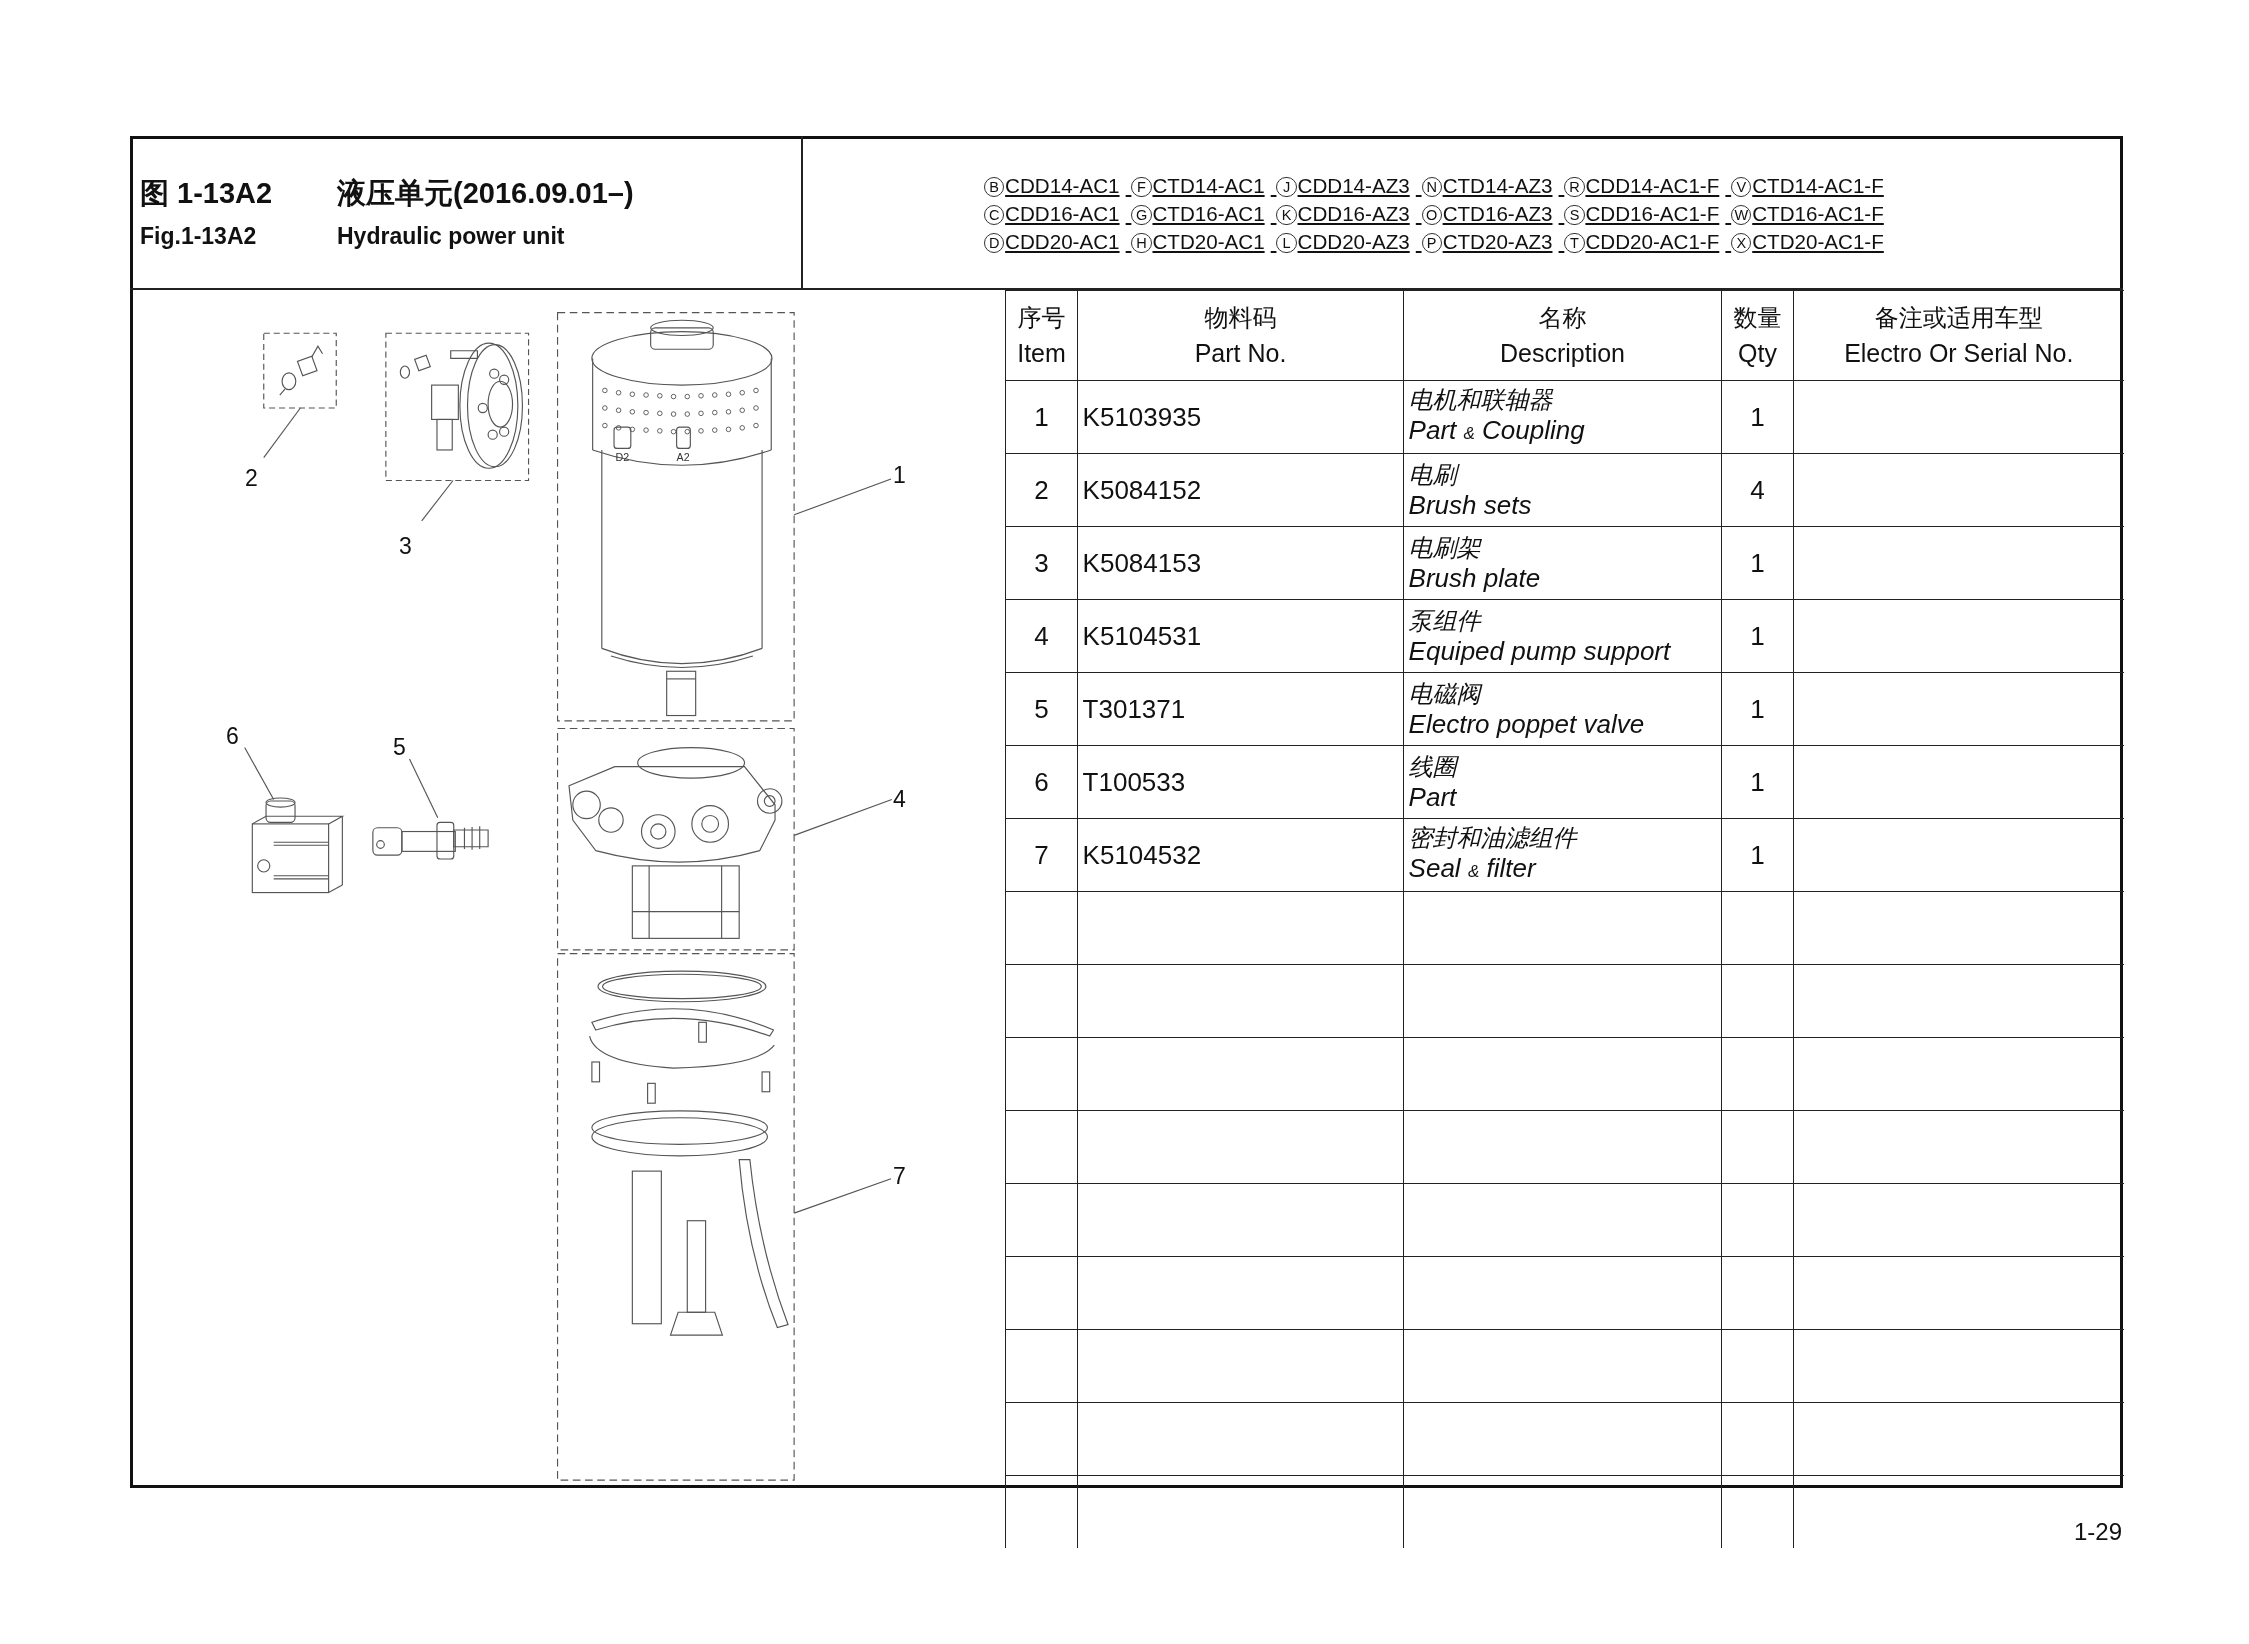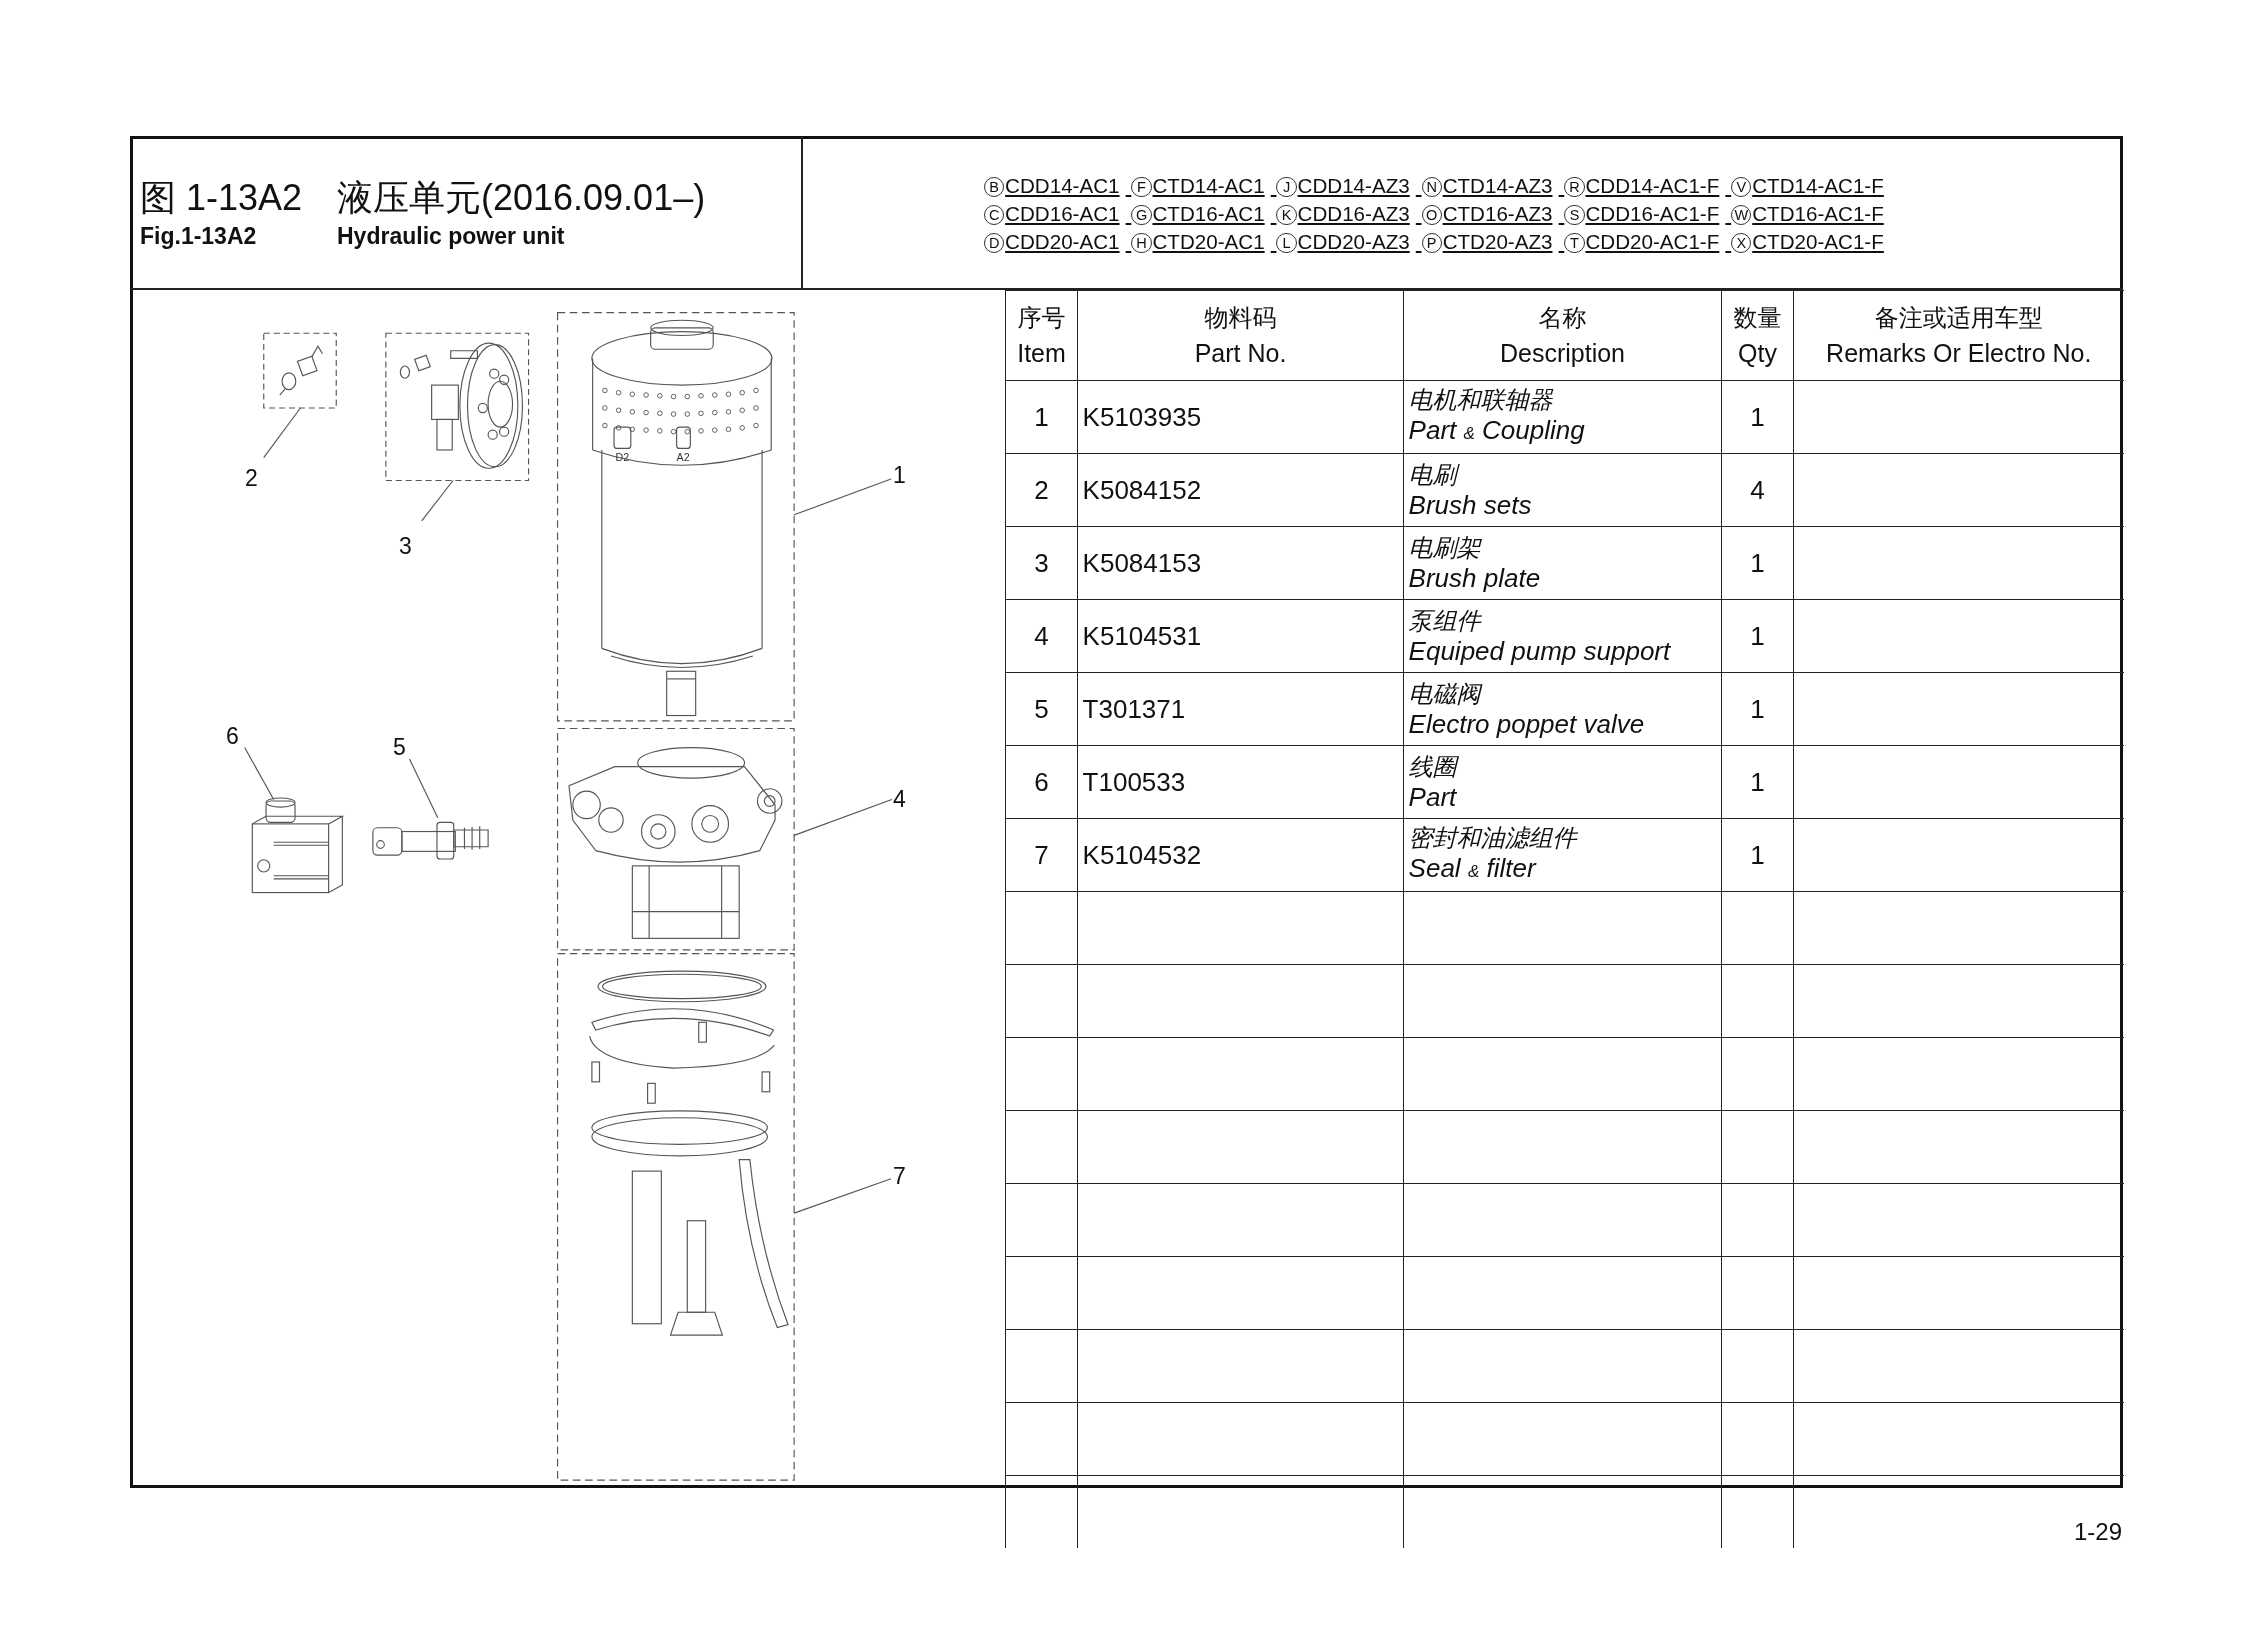--- a/index.html
+++ b/index.html
@@ -2,21 +2,21 @@
 <html style="font-size:12.2px"><head>
 <meta charset="utf-8">
 <style>
   html, body { margin:0; padding:0; background:#ffffff; }
   body { width:2250px; height:1644px; position:relative; overflow:hidden;
          font-family:"Liberation Sans", "DejaVu Sans", sans-serif; color:#111; }
   .frame { position:absolute; left:130px; top:136px; width:1993px; height:1352px;
            border:3.8px solid #111; box-sizing:border-box; }
   .hdr-bottom { position:absolute; left:130px; top:288px; width:1993px; height:2.3px; background:#222; }
   .hdr-div { position:absolute; left:801px; top:136px; width:2.3px; height:154px; background:#222; }
-  .title-cn { position:absolute; left:140px; top:174px; font-size:36px; font-weight:normal; white-space:pre; }
+  .title-cn { position:absolute; left:140px; top:174px; font-size:29px; font-weight:bold; white-space:pre; }
   .title-en { position:absolute; left:140px; top:223px; font-size:23px; font-weight:bold; white-space:pre; }
   .title-cn .lbl, .title-en .lbl { display:inline-block; width:197px; }
   .models { position:absolute; left:984px; top:172px; font-size:20.6px; line-height:28px; }
   .models .row { white-space:nowrap;text-decoration:underline; }
   .models .m { margin-right:6.1px; }
   .circ { display:inline-block; width:18.3px; height:18.3px; border:1.1px solid #333; border-radius:50%;
           font-size:14.5px; line-height:18.3px; text-align:center; vertical-align:1.5px; margin-right:0.8px; }
 
   
   .tbl { position:absolute; left:1005px; top:290px; border-collapse:collapse; table-layout:fixed; }
@@ -262,21 +262,21 @@
       <th>
           <span class="cn">名称</span>
           <span class="en">Description</span>
         </th>
       <th>
           <span class="cn">数量</span>
           <span class="en">Qty</span>
         </th>
       <th>
           <span class="cn">备注或适用车型</span>
-          <span class="en">Remarks Or Electro No.</span>
+          <span class="en">Electro Or Serial No.</span>
         </th>
     </tr>
   </thead>
   <tbody>
     <tr>
       <td class="c-item">1</td>
       <td class="c-part">K5103935</td>
       <td class="c-desc">
           <span class="cn">电机和联轴器</span>
           <span class="en"><span>Part</span> <span class="amp">&amp;</span> <span>Coupling</span></span>

